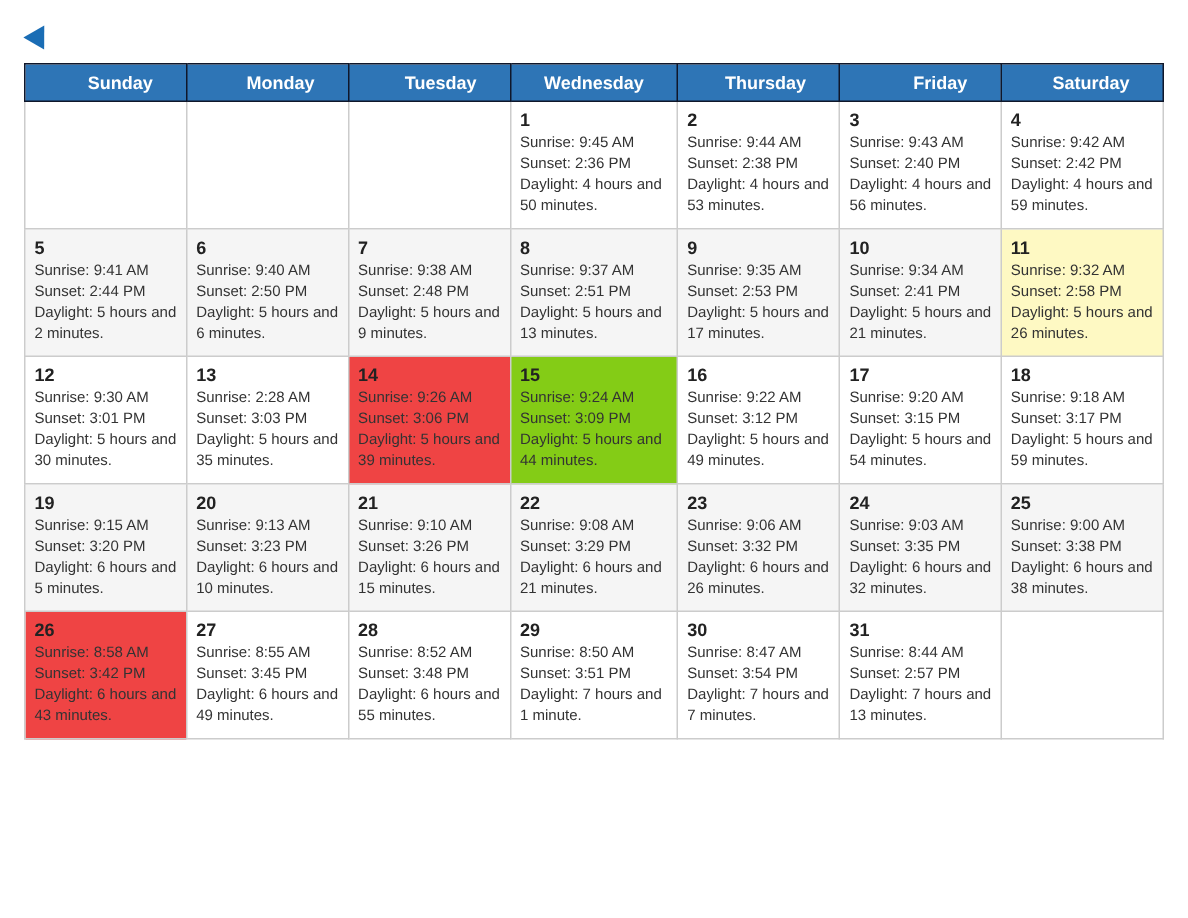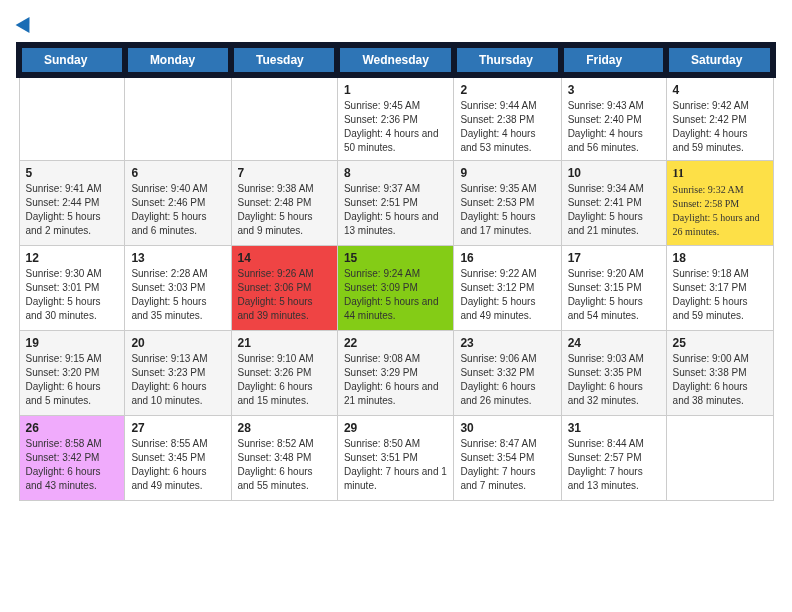--- a/index.html
+++ b/index.html
@@ -65,22 +65,22 @@
       width: 100%;
       border-collapse: collapse;
       border: 1px solid #ccc;
     }
     .calendar th {
       background-color: #2e75b6;
       color: #fff;
       font-size: 12px;
       font-weight: bold;
       padding: 5px 22px;
-      text-align: left;
-      border: 6px solid #0f172a;
+      text-align: right;
+      border: 1px solid #0f172a;
     }
     .calendar td {
       vertical-align: top;
       padding: 5px 6px;
       font-size: 10.5px;
       color: #333;
       border: 1px solid #ccc;
       width: calc(100% / 7);
       height: 85px;
       background: #fff;
@@ -173,21 +173,21 @@
         <td style="background-color: rgb(245, 245, 245);">
           <div class="day-number">5</div>
           <div class="day-info">Sunrise: 9:41 AM
 Sunset: 2:44 PM
 Daylight: 5 hours
 and 2 minutes.</div>
         </td>
         <td style="background-color: rgb(245, 245, 245);">
           <div class="day-number">6</div>
           <div class="day-info">Sunrise: 9:40 AM
-Sunset: 2:46 PM
+Sunset: 2:50 PM
 Daylight: 5 hours
 and 6 minutes.</div>
         </td>
         <td style="background-color: rgb(245, 245, 245);">
           <div class="day-number">7</div>
           <div class="day-info">Sunrise: 9:38 AM
 Sunset: 2:48 PM
 Daylight: 5 hours
 and 9 minutes.</div>
         </td>
@@ -205,21 +205,21 @@
 Daylight: 5 hours
 and 17 minutes.</div>
         </td>
         <td style="background-color: rgb(245, 245, 245);">
           <div class="day-number">10</div>
           <div class="day-info">Sunrise: 9:34 AM
 Sunset: 2:41 PM
 Daylight: 5 hours
 and 21 minutes.</div>
         </td>
-        <td style="background-color: #fde047; font-family: Liberation Serif, serif;">
+        <td style="background-color: #fef9c3;">
           <div class="day-number">11</div>
           <div class="day-info">Sunrise: 9:32 AM
 Sunset: 2:58 PM
 Daylight: 5 hours
 and 26 minutes.</div>
         </td>
       </tr>
       <tr>
         <td style="background-color: rgb(255, 255, 255);">
           <div class="day-number">12</div>
@@ -316,21 +316,21 @@
         </td>
         <td style="background-color: rgb(245, 245, 245); margin-left: 24px;">
           <div class="day-number">25</div>
           <div class="day-info">Sunrise: 9:00 AM
 Sunset: 3:38 PM
 Daylight: 6 hours
 and 38 minutes.</div>
         </td>
       </tr>
       <tr>
-        <td style="background-color: #f0abfc; margin-left: 13px;">
+        <td style="background-color: #ef4444; margin-left: 13px;">
           <div class="day-number">26</div>
           <div class="day-info">Sunrise: 8:58 AM
 Sunset: 3:42 PM
 Daylight: 6 hours
 and 43 minutes.</div>
         </td>
         <td style="background-color: rgb(255, 255, 255);">
           <div class="day-number">27</div>
           <div class="day-info">Sunrise: 8:55 AM
 Sunset: 3:45 PM

